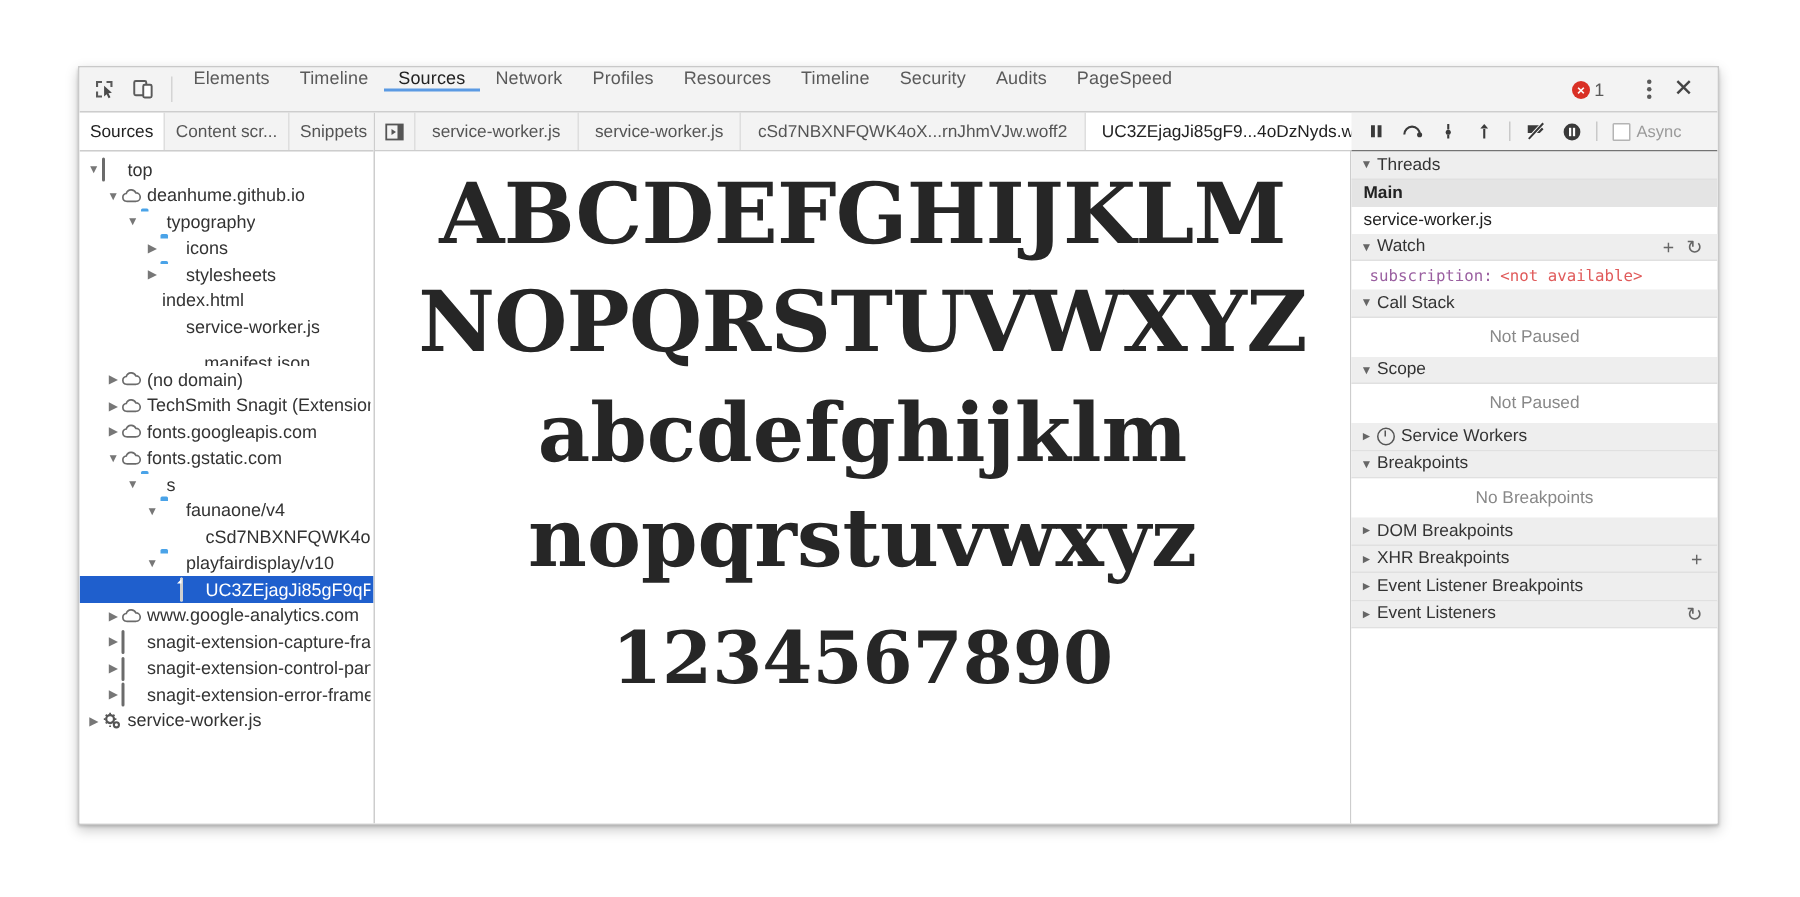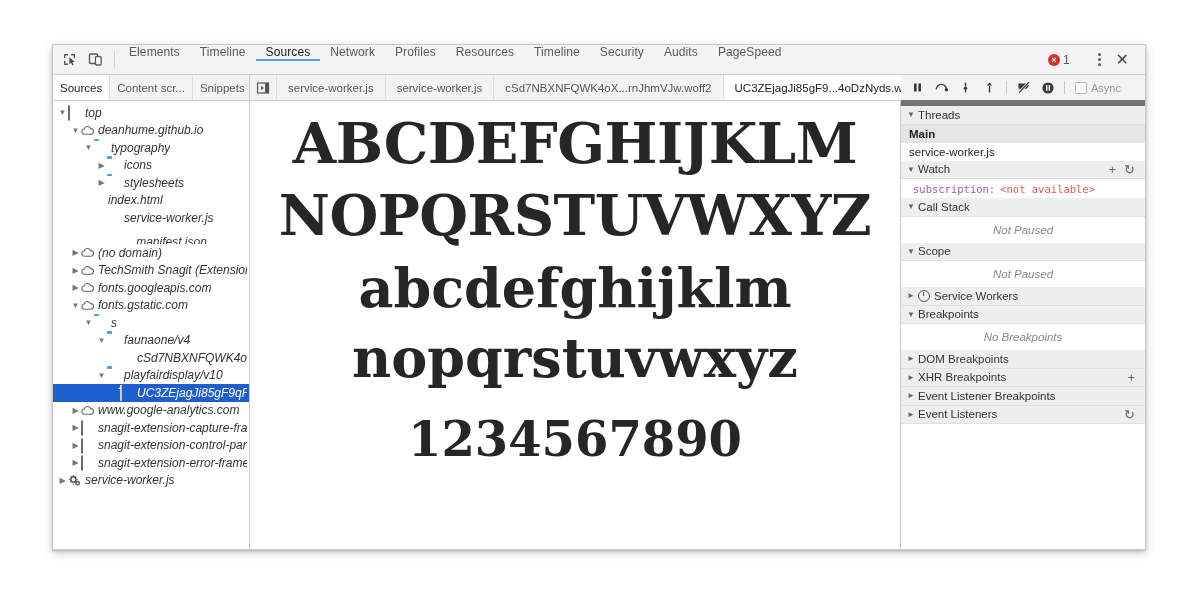--- a/index.html
+++ b/index.html
@@ -73,21 +73,21 @@
   .sub-tab.active { background:#fff; color:#222; }
   .sub-kebab { display:flex;flex-direction:column;gap:2px;align-items:center;justify-content:center;padding:0 7px;cursor:pointer;}
   .sub-kebab i { width:3px;height:3px;border-radius:50%;background:#5a5a5a;display:block;}
 
   .tree { flex:1; overflow:hidden; padding-top:3px; font-size:12px; color:#333; }
   .trow { display:flex; align-items:center; height:17.5px; white-space:nowrap; cursor:pointer; padding-right:2px;}
   .trow.selected { background:#1f5fcd; color:#fff; }
   .tw { display:inline-block; width:11px; min-width:11px; text-align:center; font-size:8px; color:#777; }
   .trow.selected .tw { color:#fff; }
   .ticon { width:13px; min-width:13px; height:13px; margin-right:4px; display:inline-block; position:relative;}
-  .tlabel { overflow:hidden; text-overflow:clip;font-style:italic; }
+  .tlabel { overflow:hidden; text-overflow:clip; }
 
   
   .ic-frame { border:1.4px solid #6b6b6b; width:11px;height:9px;margin-top:2px;border-radius:1px;}
   .ic-cloud svg { display:block; }
   .ic-folder { width:13px;height:10px;margin-top:2px;background:#4aa3e8;border-radius:1px 2px 2px 2px; position:relative;}
   .ic-folder:before { content:''; position:absolute; top:-2.5px; left:0; width:5px;height:2.5px;background:#4aa3e8;border-radius:1px 1px 0 0;}
   .ic-file { width:10px;height:12px;margin-top:1px;background:#b8b8b8;position:relative;border-radius:1px;}
   .ic-file:after{content:'';position:absolute;top:0;right:0;border-width:0 0 3.5px 3.5px;border-style:solid;border-color:transparent transparent #fff transparent;}
   .ic-file.yellow{background:#e9c35d;}
   .ic-file.green{background:#7cc57c;}
@@ -122,38 +122,38 @@
   .fp-upper1 { font-size: 56px; letter-spacing: -0.5px; margin-top: 6px;}
   .fp-upper2 { font-size: 56px; letter-spacing: -0.5px; margin-top: 16px;}
   .fp-lower1 { font-size: 54px; margin-top: 18px;}
   .fp-lower2 { font-size: 54px; margin-top: 16px;}
   .fp-digits { font-size: 48px; margin-top: 30px;}
 
   
   .debug-pane { width: 244px; min-width:244px; display:flex; flex-direction:column; background:#fff;}
   .debug-toolbar {
     height:25px;min-height:25px; display:flex;align-items:center; gap:3px;
-    background:#f3f3f3;border-bottom:6px solid #737373; padding:0 6px;
+    background:#f3f3f3;border-bottom:1px solid #737373; padding:0 6px;
   }
   .dbtn { width:21px;height:19px;display:flex;align-items:center;justify-content:center;cursor:pointer;}
   .dsep { width:1px;height:13px;background:#c9c9c9;margin:0 3px;}
   .async-wrap { display:flex;align-items:center;gap:4px;font-size:11px;color:#9a9a9a;margin-left:4px;cursor:pointer;}
   .async-box { width:10px;height:10px;border:1px solid #b4b4b4;border-radius:1px;background:#fff;}
 
   .dsection-head {
     display:flex;align-items:center; height:17.5px; padding:0 6px;
     background:#eeeeee; border-bottom:1px solid #e0e0e0;
     font-size:11.5px; color:#333; cursor:pointer;
   }
   .dcaret { width:11px;min-width:11px;font-size:8px;color:#666;}
   .dsection-head .spacer { flex:1; }
   .dact { padding:0 4px; font-size:13px; color:#666; cursor:pointer; line-height:1;}
   .drow { height:18px; display:flex; align-items:center; padding:0 8px; font-size:11.5px; color:#222; cursor:pointer;}
   .drow.bold { font-weight:bold; background:#e4e4e4; }
-  .dempty { height:26px; display:flex;align-items:center;justify-content:center; font-size:11.5px;color:#888;font-style:italic; background:#fff;}
+  .dempty { height:26px; display:flex;align-items:center;justify-content:center; font-size:11.5px;color:#888;background:#fff;}
   .dwatch { height:19px; display:flex;align-items:center; padding:0 8px 0 12px; font-family:"DejaVu Sans Mono","Liberation Mono",monospace; font-size:10.5px;}
   .w-key { color:#9a5fa0; }
   .w-val { color:#e05a5a; margin-left:5px;}
   .sw-ic { display:inline-block; width:10px;height:10px;border:1.3px solid #555;border-radius:50%;margin-right:4px;position:relative;}
   .sw-ic:after{content:'';position:absolute;left:3.6px;top:1.6px;width:1.2px;height:3.6px;background:#555;}
   .dfill { flex:1; background:#fff;}
 </style>
 </head>
 <body>
 

